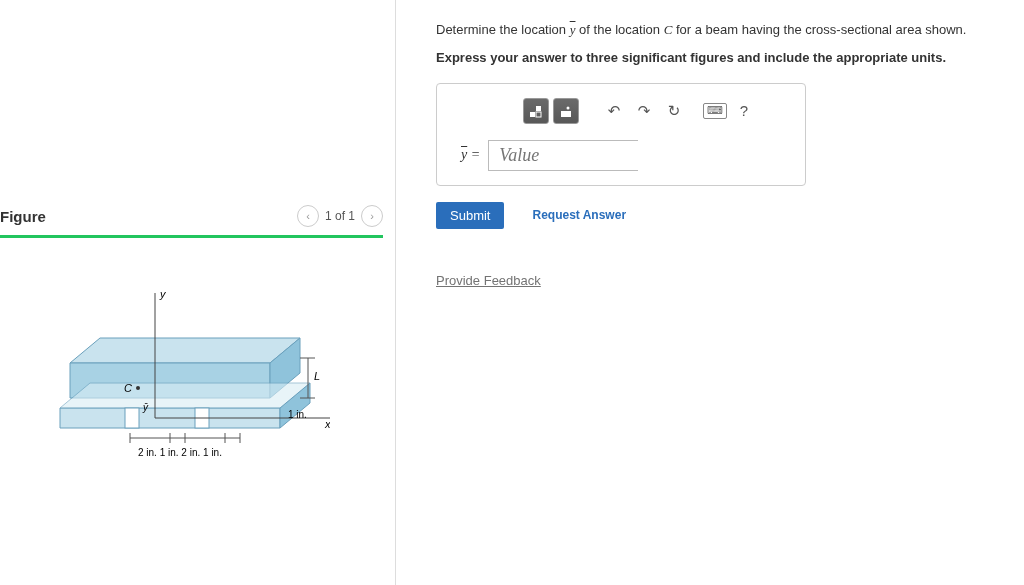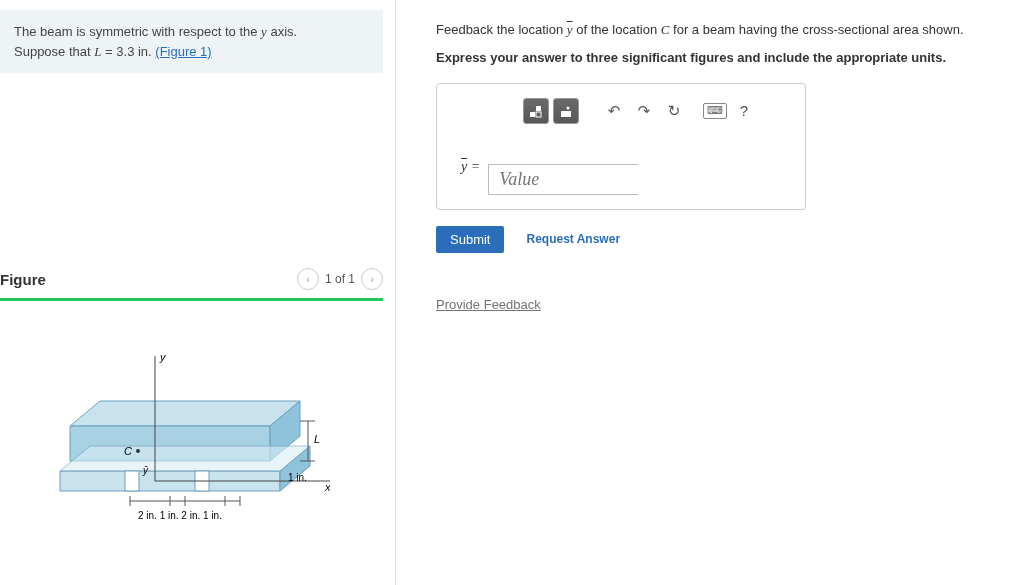--- a/index.html
+++ b/index.html
@@ -90,42 +90,37 @@
     display: flex; align-items: center;
   }
   .val-input, .unit-input {
     border: 1px solid #bbb;
     font-family: Georgia, serif;
     font-style: italic;
     font-size: 18px;
     color: #888;
     padding: 4px 10px;
     background: #fff;
-    margin-top: 24px;
   }
   .val-input { width: 150px; border-right: none; }
   .unit-input { width: 130px; }
-  .submit-row { margin-top: 16px; display: flex; align-items: center; gap: 22px; }
+  .submit-row { margin-top: 16px; display: flex; align-items: center; gap: 28px; }
   .submit-btn {
     background: #2a6ebb; color: #fff; border: none;
     padding: 6px 14px; font-size: 13px; border-radius: 2px;
     cursor: pointer;
   }
   .req-ans { color: #2a6ebb; font-size: 12px; font-weight: bold; cursor: pointer; }
   .feedback { color: #737373; text-decoration: underline; font-size: 13px; margin-top: 44px; cursor: pointer; display: inline-block; }
 </style>
 </head>
 <body>
 
 <div class="container">
   <div class="left-col">
-    <div class="problem-statement">
-      <span>The beam is symmetric with respect to the </span><span class="ital">y</span><span> axis.</span><br>
-      <span>Suppose that </span><span class="ital">L</span><span> = 3.3  in. </span><span class="link">(Figure 1)</span>
-    </div>
 
     <div class="figure-section">
       <div class="figure-header">
         <span class="figure-title">Figure</span>
         <div class="figure-nav">
           <div class="nav-btn">‹</div>
           <span>1 of 1</span>
           <div class="nav-btn">›</div>
         </div>
       </div>
@@ -169,21 +164,21 @@
           <line x1="100" y1="170" x2="210" y2="170" stroke="#555"></line>
           <text x="108" y="188" font-size="10">2 in. 1 in.   2 in. 1 in.</text>
         </svg>
       </div>
     </div>
   </div>
 
   <div class="right-col">
     <div class="part-body">
       <p class="instr1">
-        <span>Feedback the location </span><span class="bar-sym">y</span><span> of the location </span><span class="sym">C</span><span> for a beam having the cross-sectional area shown.</span>
+        <span>Determine the location </span><span class="bar-sym">y</span><span> of the location </span><span class="sym">C</span><span> for a beam having the cross-sectional area shown.</span>
       </p>
       <p class="instr2">Express your answer to three significant figures and include the appropriate units.</p>
 
       <div class="answer-box">
         <div class="toolbar">
           <div class="tb-spacer"></div>
           <div class="tb-btn">
             <svg width="14" height="14">
                 <rect x="1" y="8" width="5" height="5" fill="#fff"></rect>
                 <rect x="7" y="2" width="5" height="5" fill="#fff"></rect>

